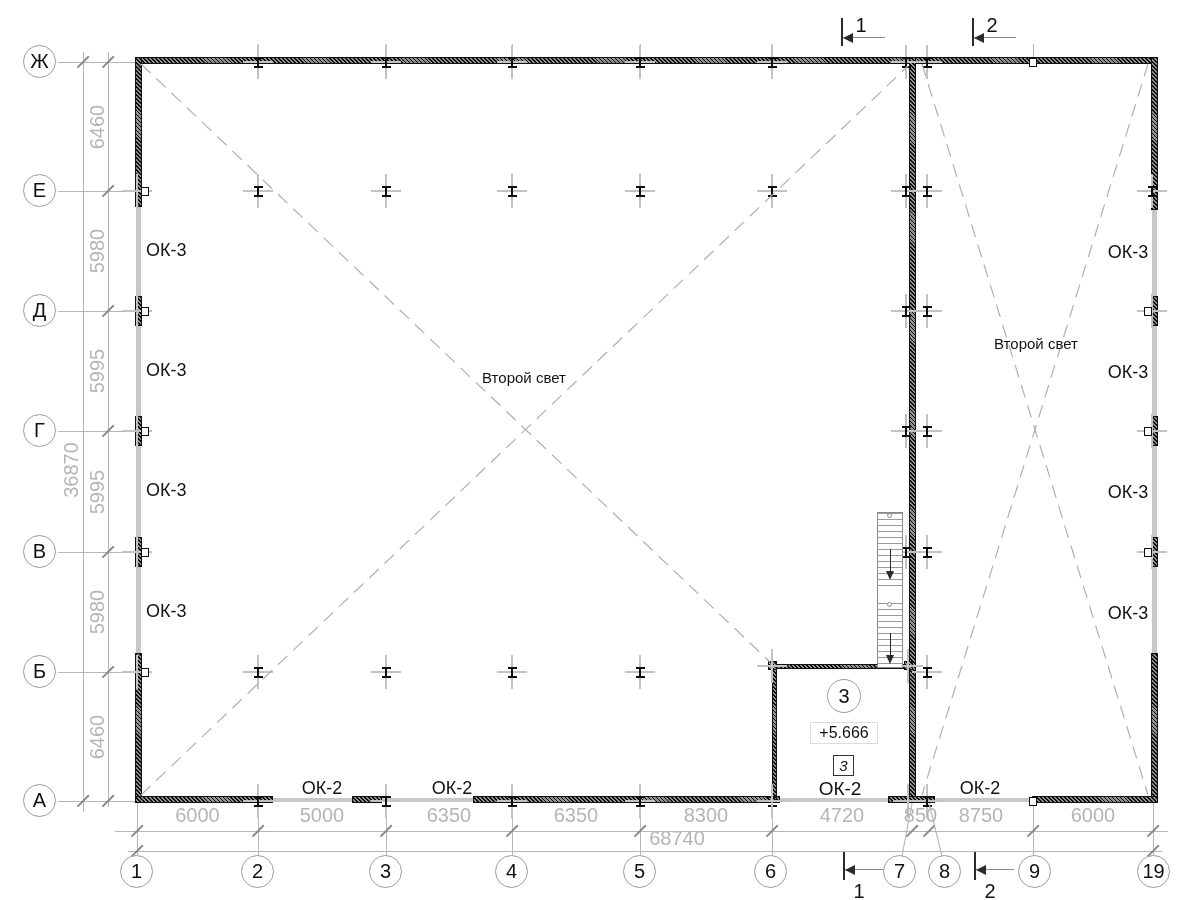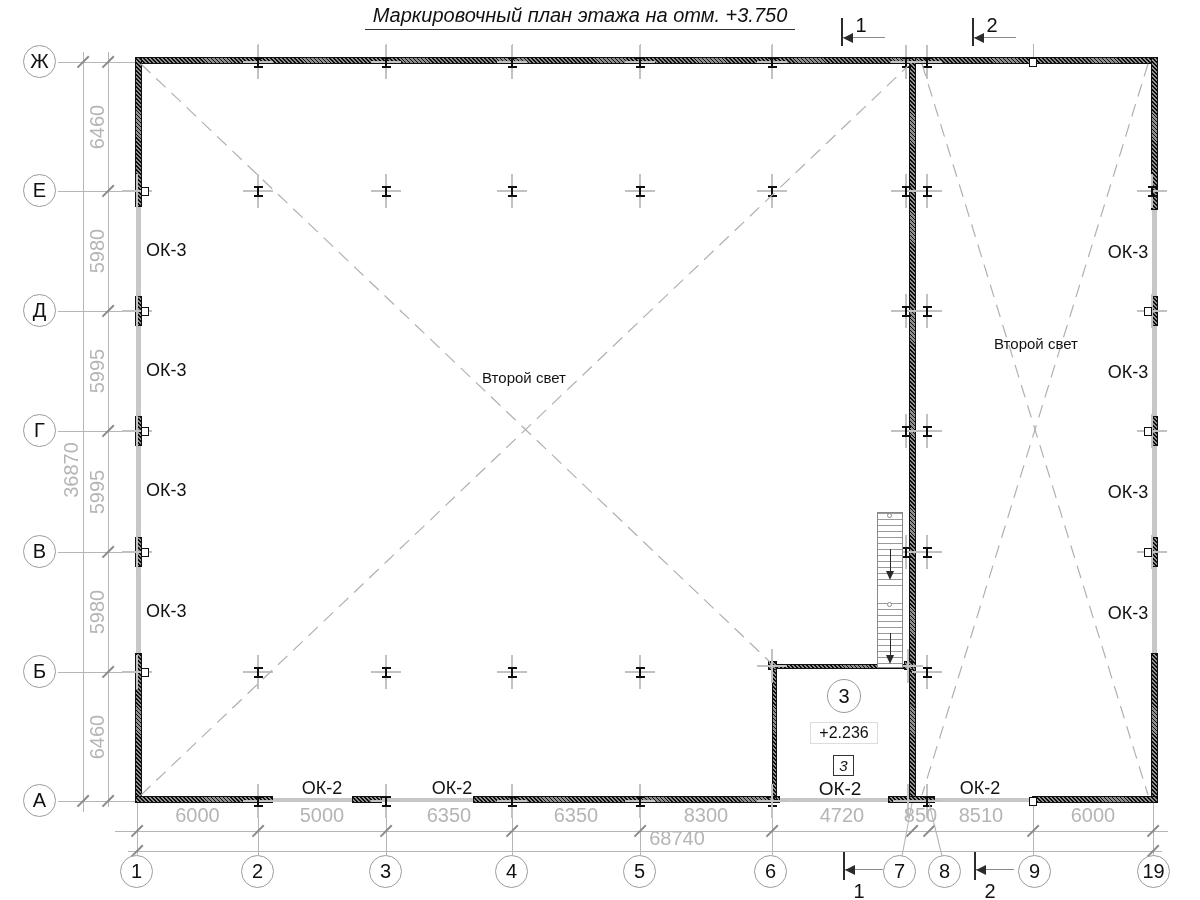--- a/index.html
+++ b/index.html
@@ -49,23 +49,20 @@
   
   #title-wrap{position:absolute;left:300px;top:4px;width:560px;text-align:center;}
   #title-wrap span{display:inline-block;font-size:20px;font-style:italic;color:#111;border-bottom:1.2px solid #333;padding:0 8px 2px 8px;}
   svg{position:absolute;left:0;top:0;pointer-events:none;}
 </style>
 </head>
 <body>
 
 <div id="plan">
 
-  <div id="title-wrap">
-    <span>Маркировочный план этажа на отм. +3.750</span>
-  </div>
 
   <div id="g-lines">
       <div class="gl" style="left: 58px; top: 61.5px; width: 77px; height: 1px;"></div>
       <div class="gl" style="left: 58px; top: 190.5px; width: 77px; height: 1px;"></div>
       <div class="gl" style="left: 58px; top: 310.5px; width: 77px; height: 1px;"></div>
       <div class="gl" style="left: 58px; top: 430.5px; width: 77px; height: 1px;"></div>
       <div class="gl" style="left: 58px; top: 551.5px; width: 77px; height: 1px;"></div>
       <div class="gl" style="left: 58px; top: 671.5px; width: 77px; height: 1px;"></div>
       <div class="gl" style="left: 58px; top: 800.5px; width: 77px; height: 1px;"></div>
       <div class="gl" style="left: 136.5px; top: 803px; width: 1px; height: 52px;"></div>
@@ -274,21 +271,21 @@
       <div class="tick" style="left: 1145px; top: 830px;"></div>
       <div class="tick" style="left: 129px; top: 850px;"></div>
       <div class="tick" style="left: 1145px; top: 850px;"></div>
       <div class="dimtxt" style="left: 197.5px; top: 815px;">6000</div>
       <div class="dimtxt" style="left: 322px; top: 815px;">5000</div>
       <div class="dimtxt" style="left: 449px; top: 815px;">6350</div>
       <div class="dimtxt" style="left: 576px; top: 815px;">6350</div>
       <div class="dimtxt" style="left: 706px; top: 815px;">8300</div>
       <div class="dimtxt" style="left: 842px; top: 815px;">4720</div>
       <div class="dimtxt" style="left: 920.5px; top: 815px;">850</div>
-      <div class="dimtxt" style="left: 981px; top: 815px;">8510</div>
+      <div class="dimtxt" style="left: 981px; top: 815px;">8750</div>
       <div class="dimtxt" style="left: 1093px; top: 815px;">6000</div>
       <div class="dimtxt" style="left: 677px; top: 838px;">68740</div>
     </div>
   <div id="g-axes">
       <div class="bubble" style="left: 23px; top: 45px;">Ж</div>
       <div class="bubble" style="left: 23px; top: 174px;">Е</div>
       <div class="bubble" style="left: 23px; top: 294px;">Д</div>
       <div class="bubble" style="left: 23px; top: 414px;">Г</div>
       <div class="bubble" style="left: 23px; top: 535px;">В</div>
       <div class="bubble" style="left: 23px; top: 655px;">Б</div>
@@ -360,20 +357,20 @@
     <div class="tri-down" style="left:8px;top:142px;"></div>
   </div>
 
   <div class="svet" style="left:524px;top:370px;">Второй свет</div>
   <div class="svet" style="left:1036px;top:336px;">Второй свет</div>
 
   <div class="roomcircle">
     <span>3</span>
   </div>
   <div class="levelbox">
-    <span>+2.236</span>
+    <span>+5.666</span>
   </div>
   <div class="markbox">
     <span>3</span>
   </div>
   <div class="lbl c" style="left:840px;top:789px;font-size:19px;">ОК-2</div>
 
 </div>
 
 </body></html>

